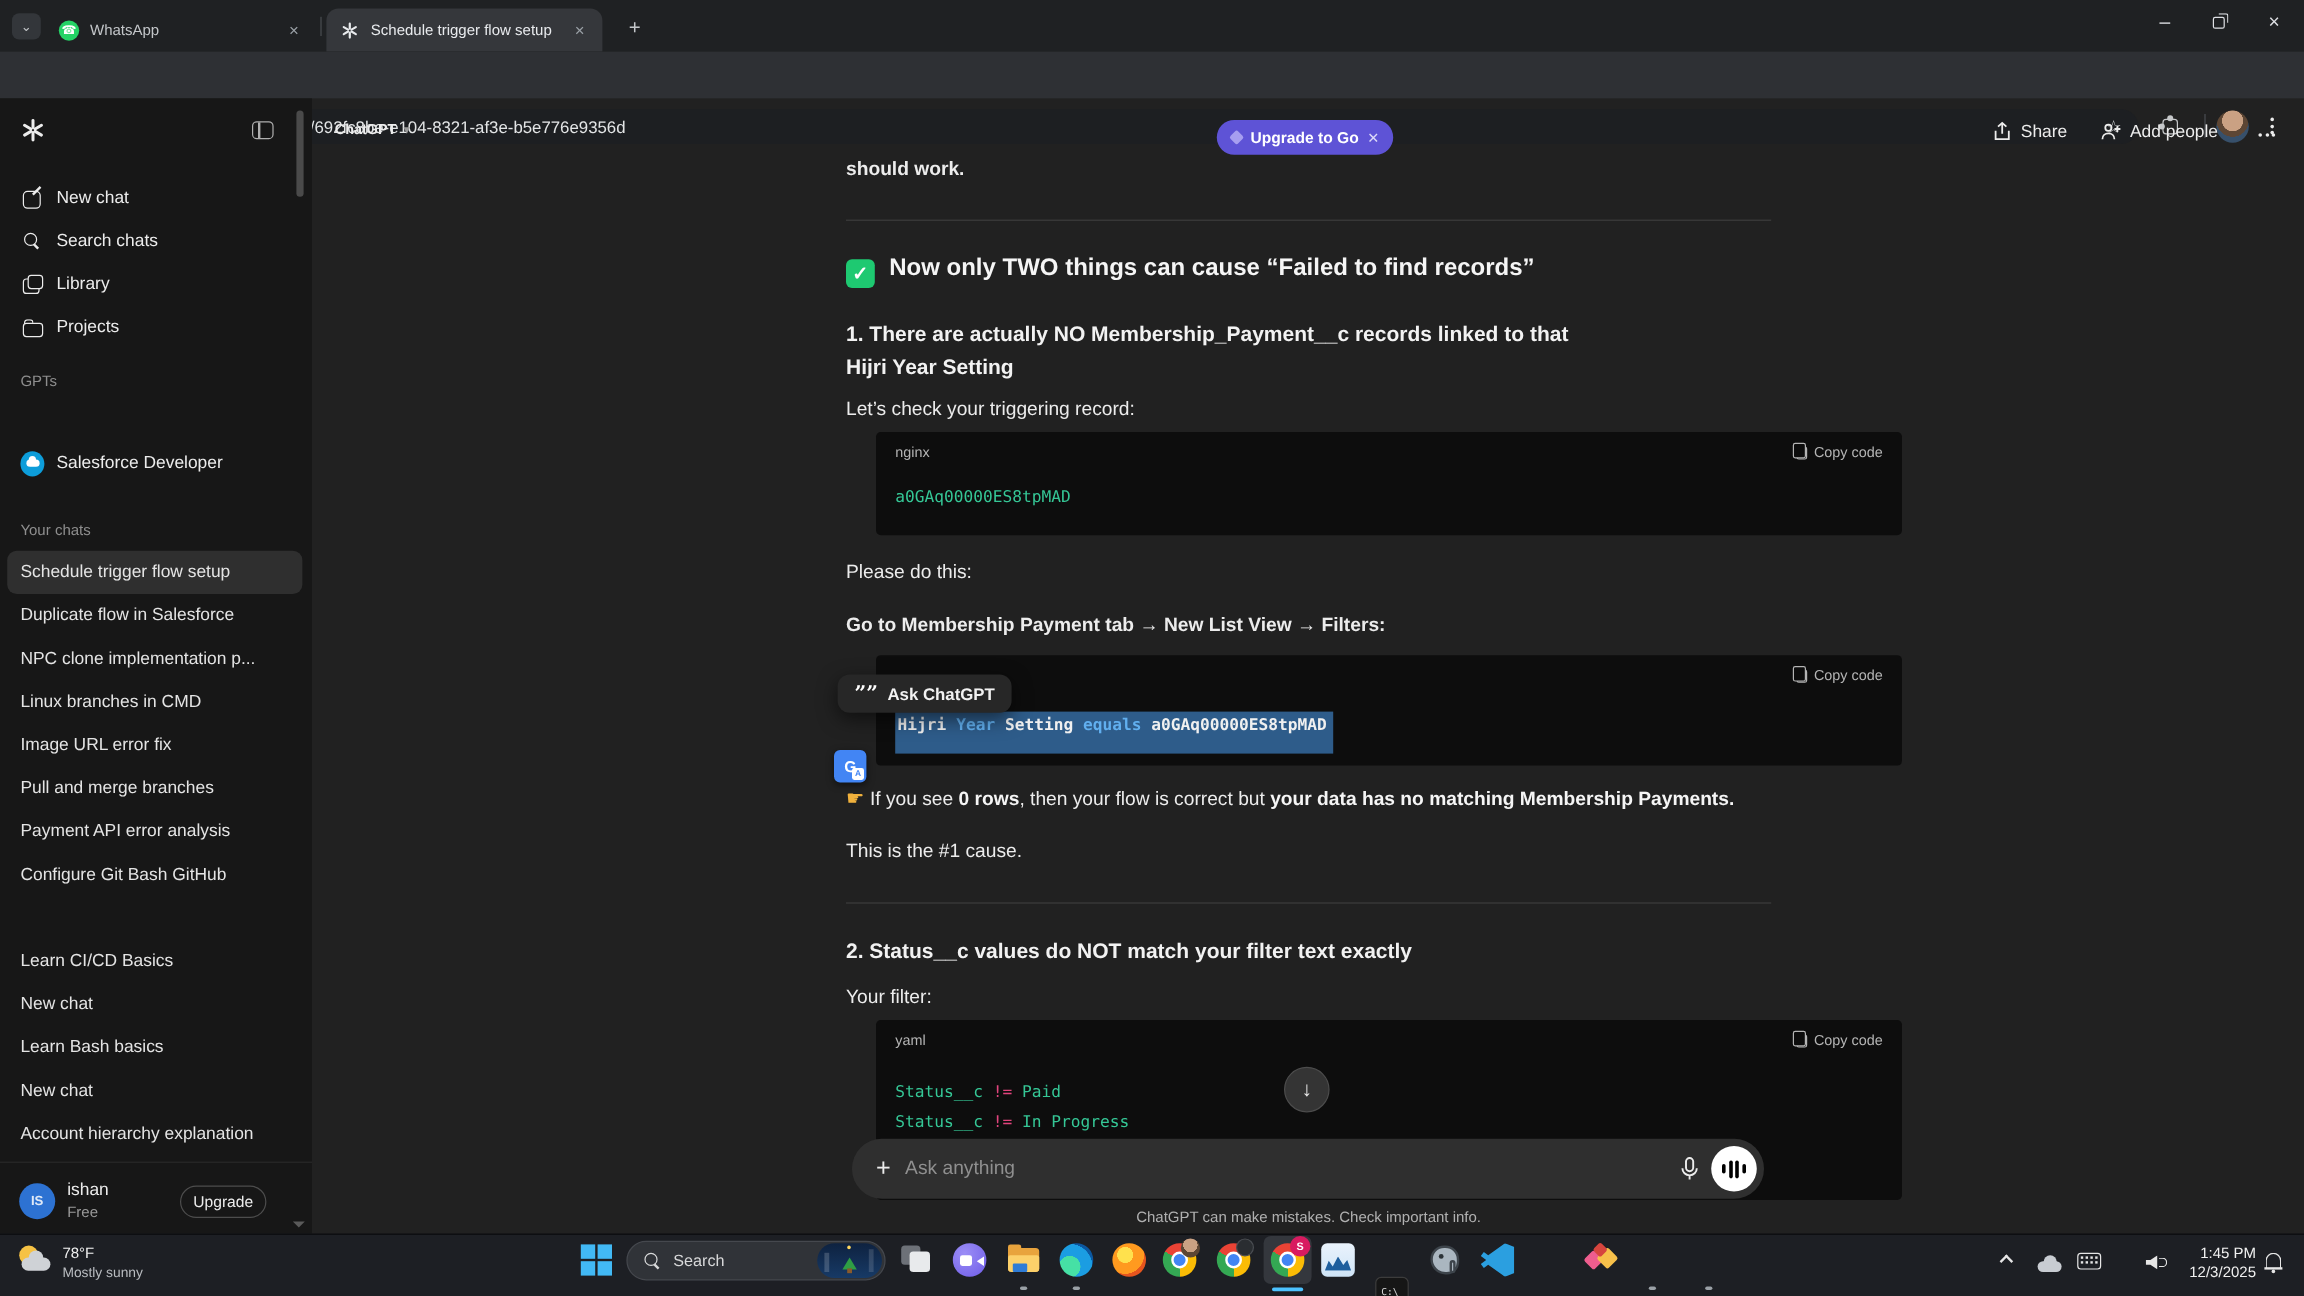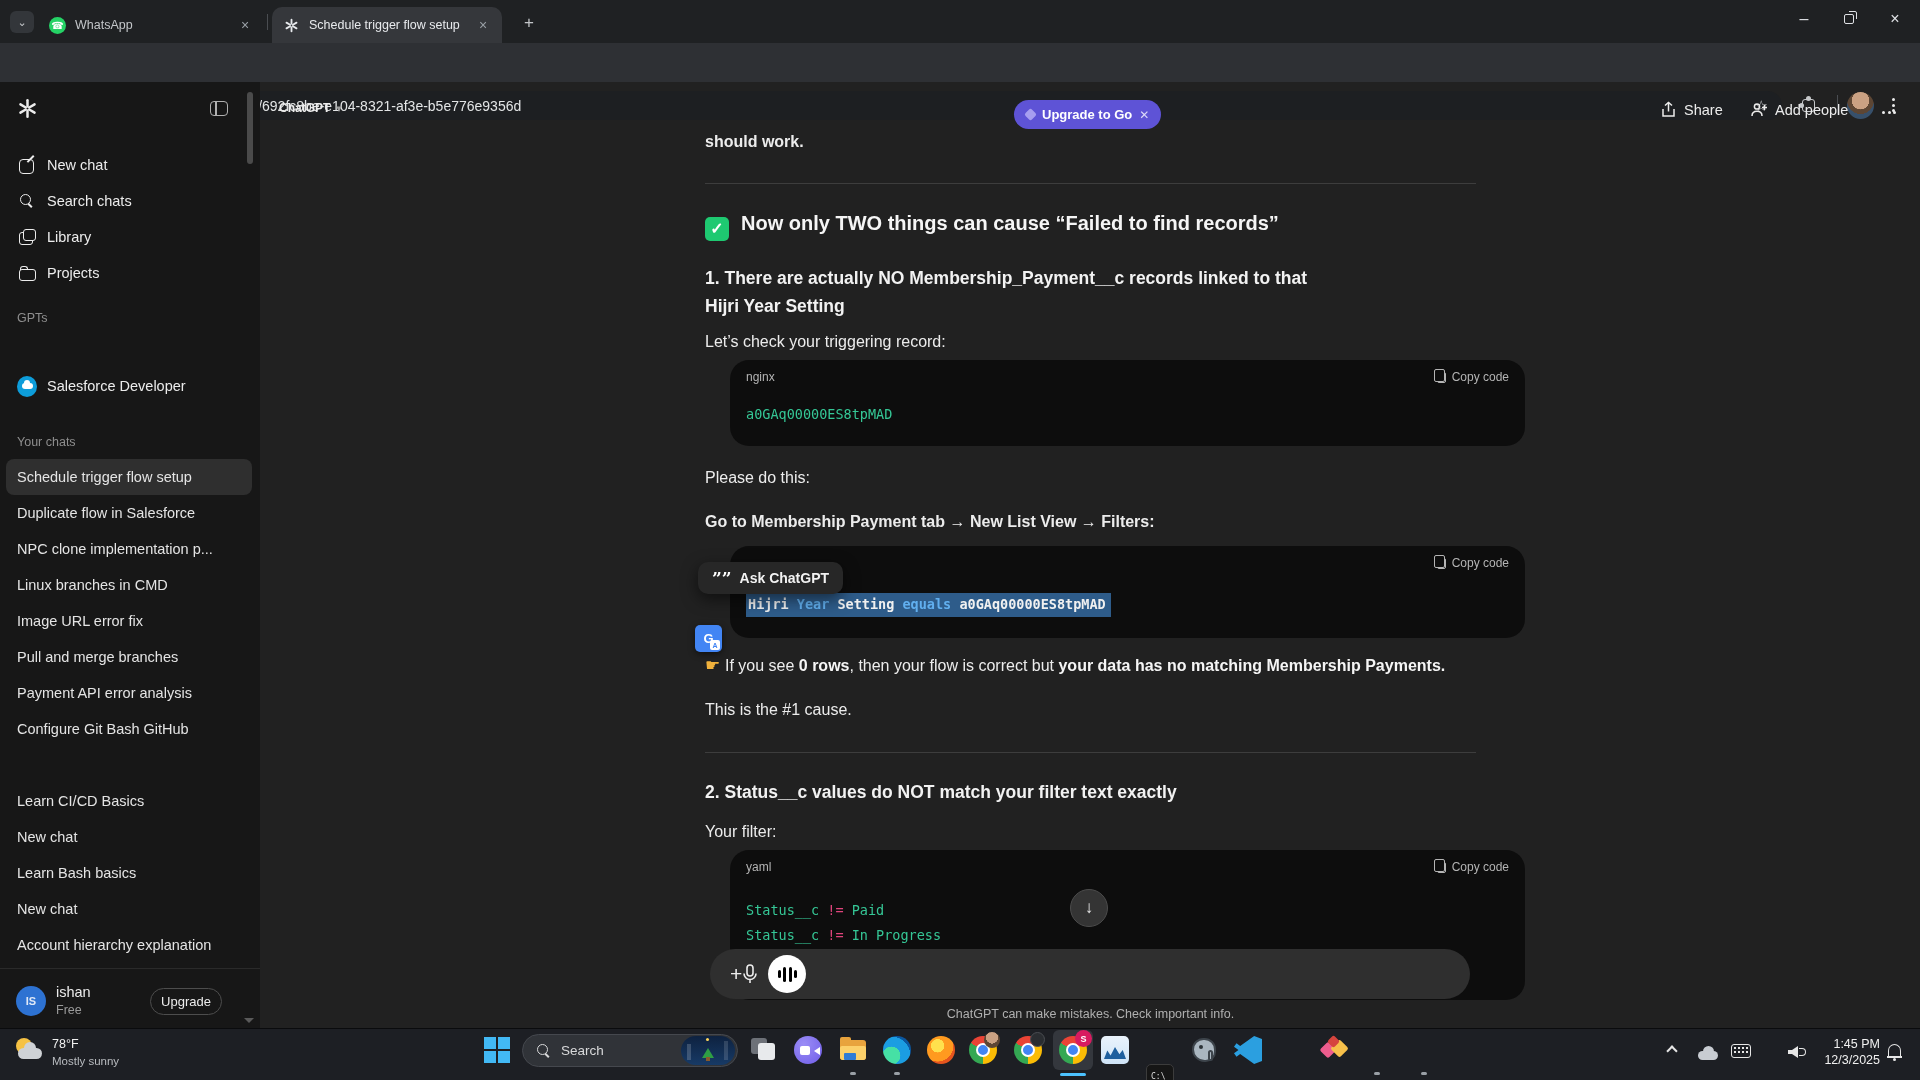--- a/index.html
+++ b/index.html
@@ -34,30 +34,30 @@
   .chat-item.active{background:#2f2f2f}
   
   .gpt-upgrade{position:absolute;left:1014px;top:100px;height:29px;background:#5E53D6;border-radius:15px;
                display:flex;align-items:center;padding:0 12px;gap:7px}
   .hdr-act{position:absolute;top:101px;display:flex;align-items:center;gap:7px;font-size:14.5px;color:#ececec}
   
   .chat{position:absolute;left:705px;top:82px;width:771px;height:946px}
   .chat p{font-size:16px;line-height:24px;color:#ececec}
   .b{font-weight:bold;color:#f5f5f5}
   .hr{position:absolute;left:0;width:771px;height:1px;background:#3d3d3d}
-  .cb{position:absolute;left:25px;width:795px;background:#0d0d0d;border-radius:19px;overflow:hidden}
+  .cb{position:absolute;left:25px;width:855px;background:#0d0d0d;border-radius:4px;overflow:hidden}
   .cb-head{display:flex;align-items:center;justify-content:space-between;padding:10px 16px 6px 16px}
   .cb-lang{font-size:12px;color:#b4b4b4}
   .copy{display:flex;align-items:center;gap:6px;font-size:12px;color:#b4b4b4}
   .copy-ic{width:9px;height:11px;border:1.4px solid #b4b4b4;border-radius:2px;position:relative}
   .copy-ic::before{content:"";position:absolute;left:-4px;top:-4px;width:9px;height:11px;border:1.4px solid #b4b4b4;
                    border-radius:2px;background:#0d0d0d}
   .code{font-family:"DejaVu Sans Mono",monospace;font-size:13.5px;line-height:25px;padding:12px 16px;color:#e9e9e9}
   .g{color:#35C796}.pk{color:#E0447C}
-  .sel{background:#2E5C8A;padding:3px 5px 5px 2px}
+  .sel{background:#2E5C8A;padding:3px 5px 16px 2px}
   .tk{color:#f0f0f0;font-weight:bold}.tb{color:#61AFEF;font-weight:bold}
   .ask-pill{position:absolute;display:flex;align-items:center;gap:8px;background:#272727;border-radius:10px;
             padding:8px 14px;font-size:14px;font-weight:bold;color:#f2f2f2;box-shadow:0 5px 16px rgba(0,0,0,.55);z-index:4}
   .check{display:inline-flex;width:24px;height:24px;background:#1ec971;border-radius:5px;color:#fff;font-size:16px;
          font-weight:bold;align-items:center;justify-content:center;margin-right:12px;vertical-align:-4px}
   .scrollbtn{position:absolute;width:38px;height:38px;border-radius:50%;background:#343434;border:1px solid #4c4c4c;
              display:flex;align-items:center;justify-content:center;color:#ededed;font-size:17px;z-index:5}
   
   .composer{position:absolute;left:710px;top:949px;width:760px;height:50px;background:#2f2f2f;border-radius:25px;
             display:flex;align-items:center;z-index:6}
@@ -378,20 +378,21 @@
         <div><span class="g">Status__c</span> <span class="pk">!=</span> <span class="g">Paid</span></div>
         <div><span class="g">Status__c</span> <span class="pk">!=</span> <span class="g">In Progress</span></div>
       </div>
     </div>
 
     <div class="scrollbtn" style="left:365px;top:807px">↓</div>
   </div>
 
   <div class="composer">
     <span style="margin-left:20px;font-size:21px;color:#ececec">+</span>
+    <input style="margin-left: 12px;" placeholder="Ask anything">
     <span style="display:flex">
       <svg width="16" height="20" viewBox="0 0 16 20">
           <g stroke="#ececec" stroke-width="1.6" fill="none">
             <rect x="5" y="1" width="6" height="11" rx="3"></rect>
             <path d="M2 9.5a6 6 0 0 0 12 0M8 15.5V19"></path>
           </g>
         </svg>
     </span>
     <span class="voice-circ">
       <i style="height:8px"></i>

